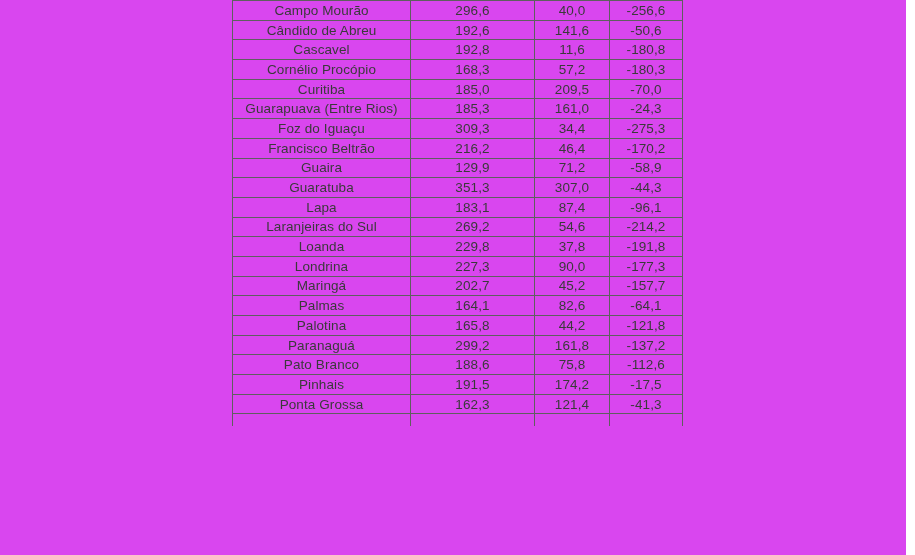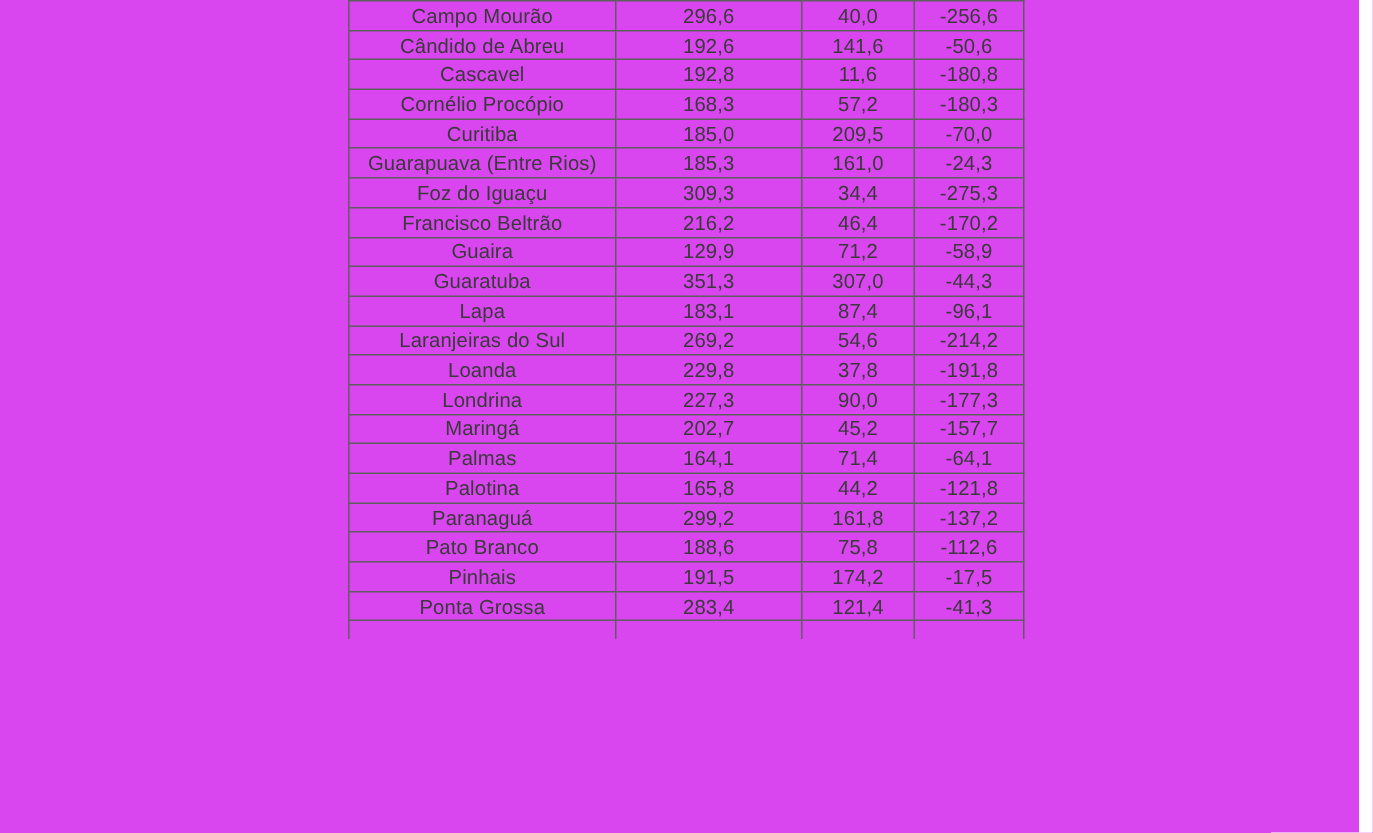--- a/index.html
+++ b/index.html
@@ -148,21 +148,21 @@
           </tr>
           <tr>
             <td>Maringá</td>
             <td>202,7</td>
             <td>45,2</td>
             <td>-157,7</td>
           </tr>
           <tr>
             <td>Palmas</td>
             <td>164,1</td>
-            <td>71,4</td>
+            <td>82,6</td>
             <td>-64,1</td>
           </tr>
           <tr>
             <td>Palotina</td>
             <td>165,8</td>
             <td>44,2</td>
             <td>-121,8</td>
           </tr>
           <tr>
             <td>Paranaguá</td>
@@ -177,21 +177,21 @@
             <td>-112,6</td>
           </tr>
           <tr>
             <td>Pinhais</td>
             <td>191,5</td>
             <td>174,2</td>
             <td>-17,5</td>
           </tr>
           <tr>
             <td>Ponta Grossa</td>
-            <td>283,4</td>
+            <td>162,3</td>
             <td>121,4</td>
             <td>-41,3</td>
           </tr>
           <tr class="sliver-row">
             <td></td>
             <td></td>
             <td></td>
             <td></td>
           </tr>
         </tbody>

